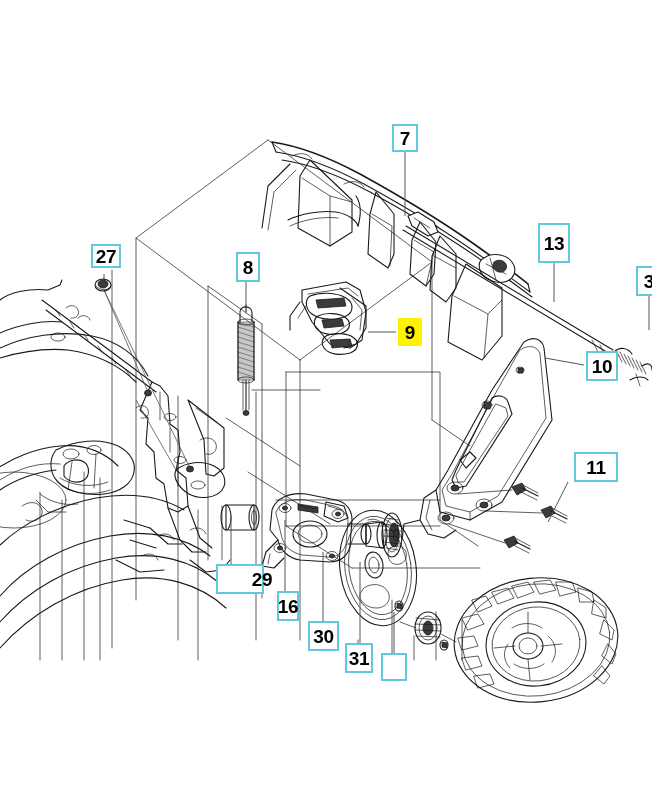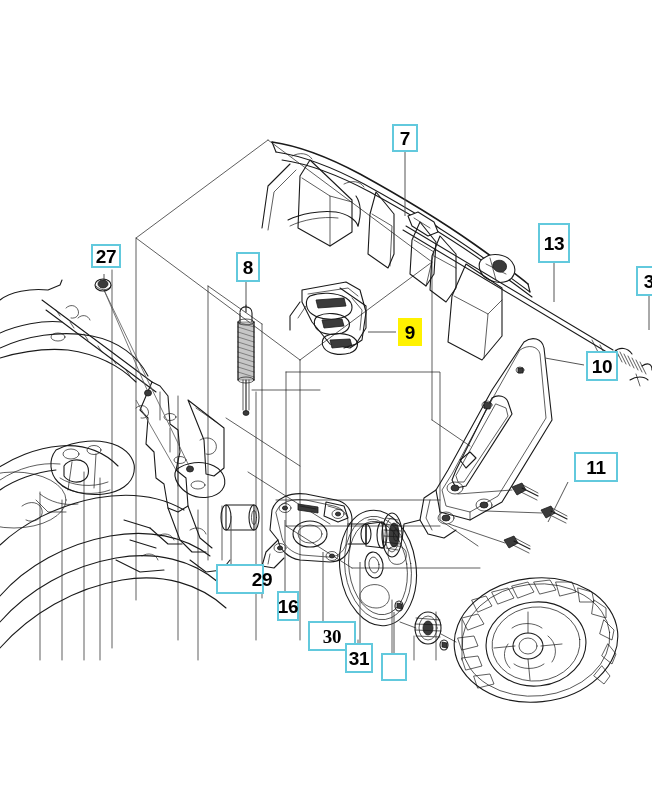--- a/index.html
+++ b/index.html
@@ -491,21 +491,21 @@
       </div>
       <div class="callout" style="left: 574px; top: 452px; width: 44px; height: 30px;">
         <span>11</span>
       </div>
       <div class="callout" style="left: 216px; top: 564px; width: 20px; height: 30px; padding-left: 44px;">
         <span>29</span>
       </div>
       <div class="callout" style="left: 271px; top: 591px; width: 22px; height: 30px; margin-left: 6px;">
         <span>16</span>
       </div>
-      <div class="callout" style="left: 308px; top: 621px; width: 48px; height: 30px; font-family: Liberation Serif, serif;">
+      <div class="callout" style="left: 308px; top: 621px; width: 31px; height: 30px;">
         <span>30</span>
       </div>
       <div class="callout" style="left: 345px; top: 643px; width: 28px; height: 30px;">
         <span>31</span>
       </div>
       <div class="callout" style="left: 381px; top: 653px; width: 26px; height: 28px;">
         <span></span>
       </div>
     </div>
 

